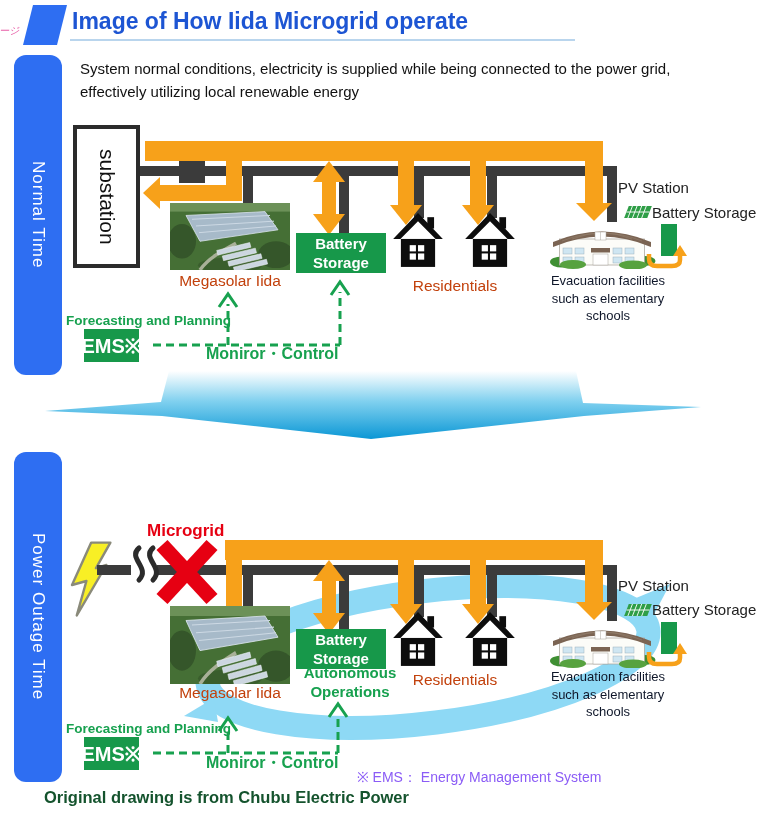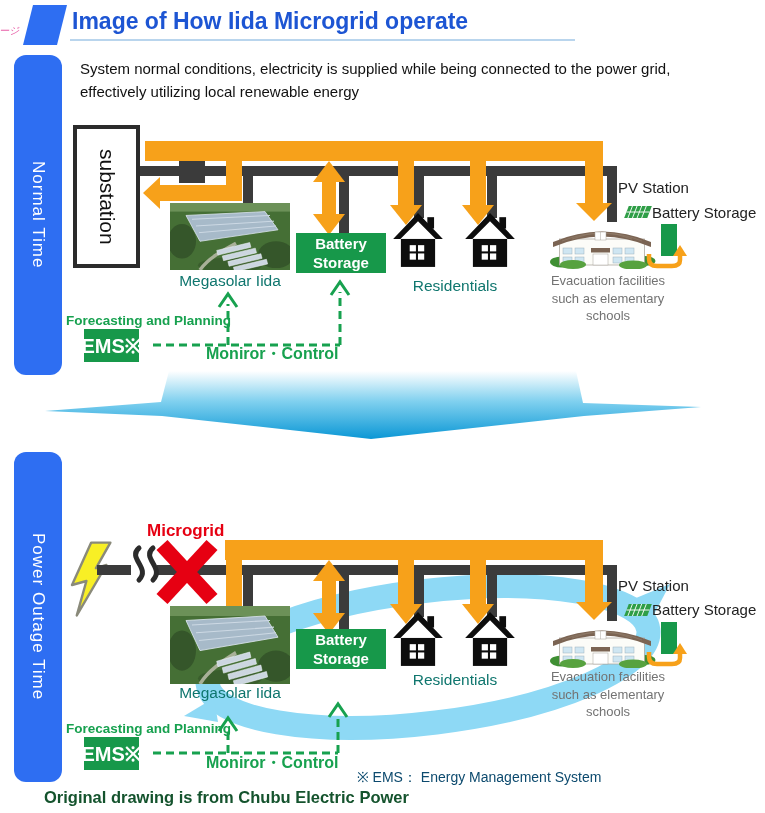--- a/index.html
+++ b/index.html
@@ -21,44 +21,44 @@
   .tab-outage{left:14px;top:452px;height:330px;}
 
   .desc{font-size:15px;line-height:1.5;color:#111;}
   .desc-normal{left:80px;top:58px;width:632px;}
   .desc-outage{left:78px;top:455px;width:648px;}
 
   .substation{left:73px;top:125px;width:67px;height:143px;box-sizing:border-box;
               border:4px solid #2b2b2b;background:#fff;display:flex;align-items:center;justify-content:center;}
   .substation .vtext{writing-mode:vertical-rl;font-size:21px;color:#111;}
 
-  .caption{font-size:15.5px;color:#0f766e;text-align:center;}
+  .caption{font-size:15.5px;color:#c2410c;text-align:center;}
   .small-caption{font-size:15px;color:#222;white-space:nowrap;}
-  .evac-caption{font-size:13px;line-height:1.35;color:#737373;text-align:center;}
+  .evac-caption{font-size:13px;line-height:1.35;color:#0f172a;text-align:center;}
 
   .green-box{background:#17984a;color:#fff;font-weight:bold;display:flex;
              align-items:center;justify-content:center;text-align:center;}
   .battery-box{width:90px;height:40px;font-size:15px;line-height:1.3;}
   .bb-normal{left:296px;top:233px;}
   .bb-outage{left:296px;top:629px;}
   .ems-box{width:55px;height:33px;font-size:20px;}
   .ems-normal{left:84px;top:329px;}
   .ems-outage{left:84px;top:737px;}
 
   .green-note{color:#17a14f;font-weight:bold;}
   .forecasting{font-size:13.5px;white-space:nowrap;}
   .fc-normal{left:66px;top:313px;}
   .fc-outage{left:66px;top:721px;}
   .monitor{font-size:16px;white-space:nowrap;}
   .mon-normal{left:206px;top:344px;}
   .mon-outage{left:206px;top:753px;}
   .autonomous{left:294px;top:664px;width:112px;font-size:15px;line-height:1.25;text-align:center;}
 
   .disconnect{left:147px;top:521px;font-size:17px;font-weight:bold;color:#e60012;}
-  .ems-note{left:357px;top:767px;font-size:14px;color:#0c4a6e;white-space:nowrap;}
+  .ems-note{left:357px;top:767px;font-size:14px;color:#8b5cf6;white-space:nowrap;}
   .credit{left:44px;top:788px;font-size:16.5px;font-weight:bold;color:#14532d;white-space:nowrap;}
 
   svg.art{position:absolute;left:0;top:0;}
 </style>
 </head>
 <body>
 
 <div class="page">
 
   <svg class="art" width="765" height="813" viewBox="0 0 765 813">
@@ -251,20 +251,21 @@
   <div class="abs green-note forecasting fc-normal">Forecasting and Planning</div>
   <div class="abs green-box ems-box ems-normal">EMS※</div>
   <div class="abs green-note monitor mon-normal">Moniror・Control</div>
 
   <div class="abs side-tab tab-outage">
     <span class="vtext">Power Outage Time</span>
   </div>
   <div class="abs disconnect">Microgrid</div>
   <div class="abs caption" style="left:166px;top:684px;width:128px;">Megasolar Iida</div>
   <div class="abs green-box battery-box bb-outage">Battery Storage</div>
+  <div class="abs green-note autonomous">Autonomous Operations</div>
   <div class="abs caption" style="left:396px;top:671px;width:118px;">Residentials</div>
   <div class="abs small-caption" style="left:618px;top:577px;">PV Station</div>
   <div class="abs small-caption" style="left:652px;top:601px;">Battery Storage</div>
   <div class="abs evac-caption" style="left:547px;top:668px;width:122px;">Evacuation facilities such as elementary schools</div>
   <div class="abs green-note forecasting fc-outage">Forecasting and Planning</div>
   <div class="abs green-box ems-box ems-outage">EMS※</div>
   <div class="abs green-note monitor mon-outage">Moniror・Control</div>
   <div class="abs ems-note">※ EMS： Energy Management System</div>
   <div class="abs credit">Original drawing is from Chubu Electric Power</div>
 

